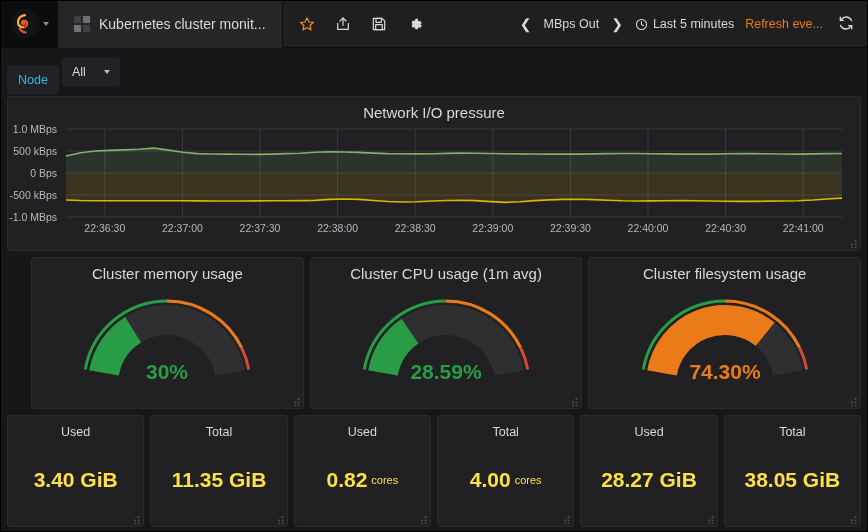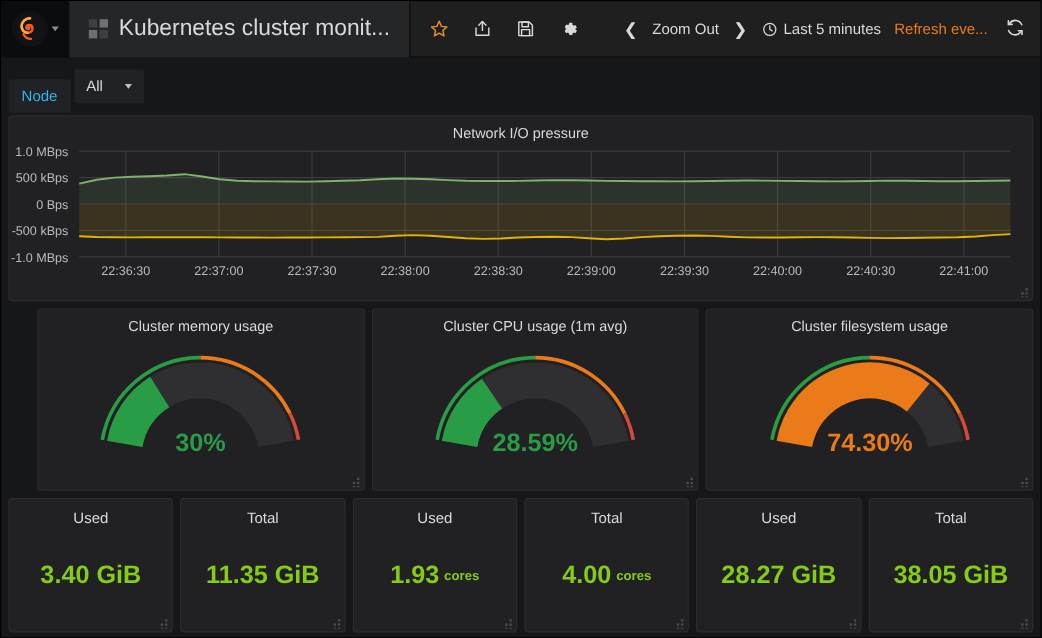--- a/index.html
+++ b/index.html
@@ -23,21 +23,21 @@
   .brand-caret { width:0;height:0;border-left:3px solid transparent;
                  border-right:3px solid transparent;border-top:4px solid #8e8e8e; }
   .nav-sep { width:1px; height:47px; background:#0d0d0e; }
 
   .dash-title-wrap { display:flex; align-items:center; gap:9px; padding:0 16px;
                      height:47px; background:#252628; }
   .dash-grid-icon { display:grid; grid-template-columns:7px 7px;
                     grid-template-rows:7px 7px; gap:2px; }
   .dash-grid-icon i { background:#6e7076; display:block; }
   .dash-grid-icon i.lit { background:#3d3f45; }
-  .dash-title { font-size:19px; color:#d8d9da; white-space:nowrap; }
+  .dash-title { font-size:14px; color:#d8d9da; white-space:nowrap; }
 
   .nav-icons { display:flex; align-items:center; gap:20px; padding:0 16px;
                height:47px; }
   .nav-icons .ico { cursor:pointer; display:flex; align-items:center; }
 
   .nav-right { margin-left:auto; display:flex; align-items:center;
                gap:11px; padding-right:13px; font-size:12.5px; color:#d8d9da; }
   .chev { color:#d8d9da; font-size:14px; padding:0 1px; cursor:pointer; }
   .zoomout { color:#d8d9da; cursor:pointer; }
   .timepick { display:flex; align-items:flex-end; gap:5px; cursor:pointer; }
@@ -54,21 +54,21 @@
                padding:7px 10px; border-radius:2px; display:flex;
                align-items:center; gap:18px; cursor:pointer; }
   .caret-dn { width:0;height:0;border-left:3.5px solid transparent;
               border-right:3.5px solid transparent;border-top:4px solid #bfc0c2; }
 
   
   .board { flex:1; padding:0 6px 4px 6px; display:flex; flex-direction:column;
            gap:6px; }
   .panel { background:#212124; border:1px solid #2b2b2e; border-radius:3px;
            position:relative; }
-  .panel-title { text-align:center; font-size:12px; color:#d8d9da;
+  .panel-title { text-align:center; font-size:15px; color:#d8d9da;
                  padding:7px 0 2px; }
   .rs { position:absolute; right:2px; bottom:2px; width:10px; height:10px; }
 
   
   .graph-panel { height:155px; flex:0 0 155px; }
   .graph-area { position:relative; height:120px; }
   .g-svg { display:block; }
 
   
   .grow { display:flex; gap:6px; height:152px; flex:0 0 152px;margin-left:24px; }
@@ -76,23 +76,23 @@
   .gauge-wrap { display:flex; align-items:flex-start; justify-content:center;
                 height:120px; }
 
   
   .srow { display:flex; gap:6px; flex:1; min-height:0; }
   .sgroup { flex:1; display:flex; gap:6px; }
   .sgroup > .panel { flex:1; display:flex; flex-direction:column;
                      align-items:center; justify-content:flex-start; }
   .stat-title { font-size:12.5px; color:#d8d9da; padding-top:9px; }
   .stat-val { flex:1; display:flex; align-items:center; justify-content:center;
-              font-size:21px; font-weight:bold; color:#84cc16;
+              font-size:21px; font-weight:bold; color:#fde047;
               padding-bottom:6px; }
-  .stat-unit { font-size:11px; font-weight:bold; margin-left:4px; }
+  .stat-unit { font-size:11px; font-weight:normal; margin-left:4px; }
 </style>
 </head>
 <body>
 
 <div class="app">
 
   <div class="navbar">
 
     <div class="brand">
       <span class="logo-circle">
@@ -143,21 +143,21 @@
       <span class="ico">
         <svg width="16" height="16" viewBox="0 0 24 24" fill="#d8d9da">
           <path d="M12 8.2a3.8 3.8 0 1 0 0 7.6 3.8 3.8 0 0 0 0-7.6zm0 5.8a2 2 0 1 1 0-4 2 2 0 0 1 0 4z"></path>
           <path d="M20.3 13.6c.05-.5.05-1.1 0-1.6l1.8-1.3-1.9-3.3-2.1.7c-.4-.35-.9-.65-1.4-.85L16.4 4.3h-3.8l-.4 2.2c-.5.2-1 .5-1.4.85l-2.1-.7-1.9 3.3 1.8 1.3c-.05.5-.05 1.1 0 1.6l-1.8 1.3 1.9 3.3 2.1-.7c.4.35.9.65 1.4.85l.4 2.2h3.8l.4-2.2c.5-.2 1-.5 1.4-.85l2.1.7 1.9-3.3-1.8-1.3z"></path>
         </svg>
       </span>
     </div>
 
     <div class="nav-right">
       <span class="chev">❮</span>
-      <span class="zoomout">Zoom Out</span>
+      <span class="zoomout">MBps Out</span>
       <span class="chev">❯</span>
       <span class="timepick">
         <svg width="13" height="13" viewBox="0 0 24 24" fill="none" stroke="#d8d9da" stroke-width="2">
           <circle cx="12" cy="12" r="9.3"></circle>
           <path d="M12 6.6V12l3.6 2.3" stroke-linecap="round"></path>
         </svg>
         <span>Last 5 minutes</span>
       </span>
       <span class="refresh-txt">Refresh eve...</span>
       <span class="refresh-btn">
@@ -324,21 +324,21 @@
             <rect x="6.5" y="9" width="2" height="2" fill="#4a4a4d"></rect>
             <rect x="3" y="9" width="2" height="2" fill="#4a4a4d"></rect>
           </svg>
         </div>
       </div>
 
       <div class="sgroup">
         <div class="panel">
           <div class="stat-title">Used</div>
           <div class="stat-val">
-            <span>1.93</span>
+            <span>0.82</span>
             <span class="stat-unit">cores</span>
           </div>
           <svg class="rs" viewBox="0 0 10 10">
             <rect x="6.5" y="2" width="2" height="2" fill="#4a4a4d"></rect>
             <rect x="6.5" y="5.5" width="2" height="2" fill="#4a4a4d"></rect>
             <rect x="3" y="5.5" width="2" height="2" fill="#4a4a4d"></rect>
             <rect x="6.5" y="9" width="2" height="2" fill="#4a4a4d"></rect>
             <rect x="3" y="9" width="2" height="2" fill="#4a4a4d"></rect>
           </svg>
         </div>

